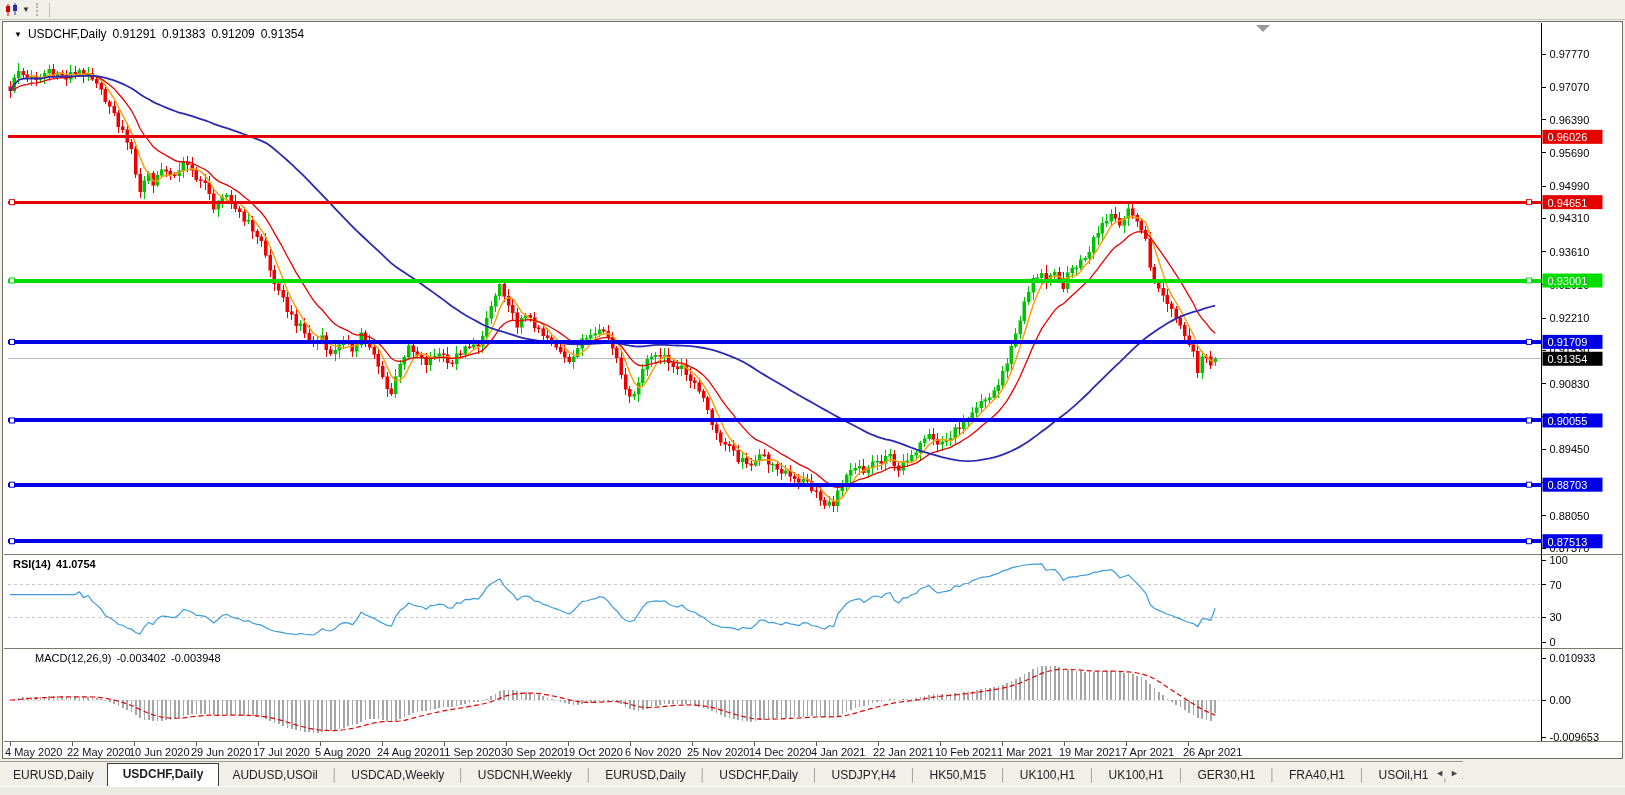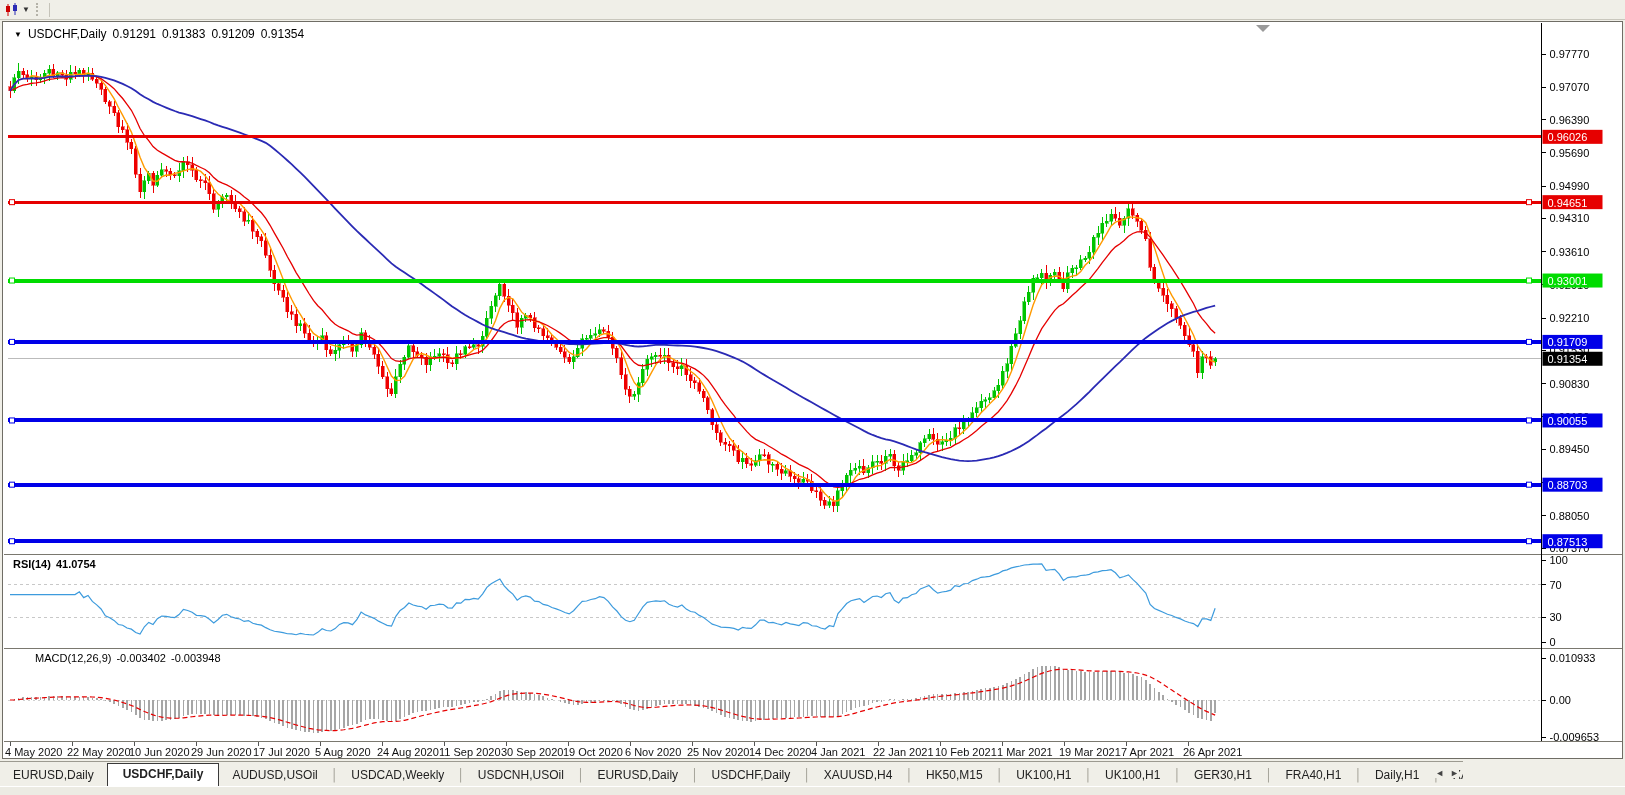--- a/index.html
+++ b/index.html
@@ -1067,39 +1067,39 @@
 </div>
 
 <div class="tabbar">
   <span id="tab-list" style="display:flex;align-items:flex-end;">
       <span class="tab">EURUSD,Daily</span>
       <span class="tab active">USDCHF,Daily</span>
       <span class="tab">AUDUSD,USOil</span>
       <span class="tsep">│</span>
       <span class="tab">USDCAD,Weekly</span>
       <span class="tsep">│</span>
-      <span class="tab">USDCNH,USOil</span>
+      <span class="tab">USDCNH,Weekly</span>
       <span class="tsep">│</span>
       <span class="tab">EURUSD,Daily</span>
       <span class="tsep">│</span>
       <span class="tab">USDCHF,Daily</span>
       <span class="tsep">│</span>
-      <span class="tab">XAUUSD,H4</span>
+      <span class="tab">USDJPY,H4</span>
       <span class="tsep">│</span>
       <span class="tab">HK50,M15</span>
       <span class="tsep">│</span>
       <span class="tab">UK100,H1</span>
       <span class="tsep">│</span>
       <span class="tab">UK100,H1</span>
       <span class="tsep">│</span>
       <span class="tab">GER30,H1</span>
       <span class="tsep">│</span>
       <span class="tab">FRA40,H1</span>
       <span class="tsep">│</span>
-      <span class="tab">Daily,H1</span>
+      <span class="tab">USOil,H1</span>
       <span class="tsep">│</span>
       <span class="tab">XAUUSD,H1</span>
       <span class="tsep">│</span>
       <span class="tab">DJ30,Weekly</span>
       <span class="tsep">│</span>
     </span>
   <span class="tab-arrows">
     <span class="tab-arrow">◄</span>
     <span class="tab-arrow">►</span>
   </span>

